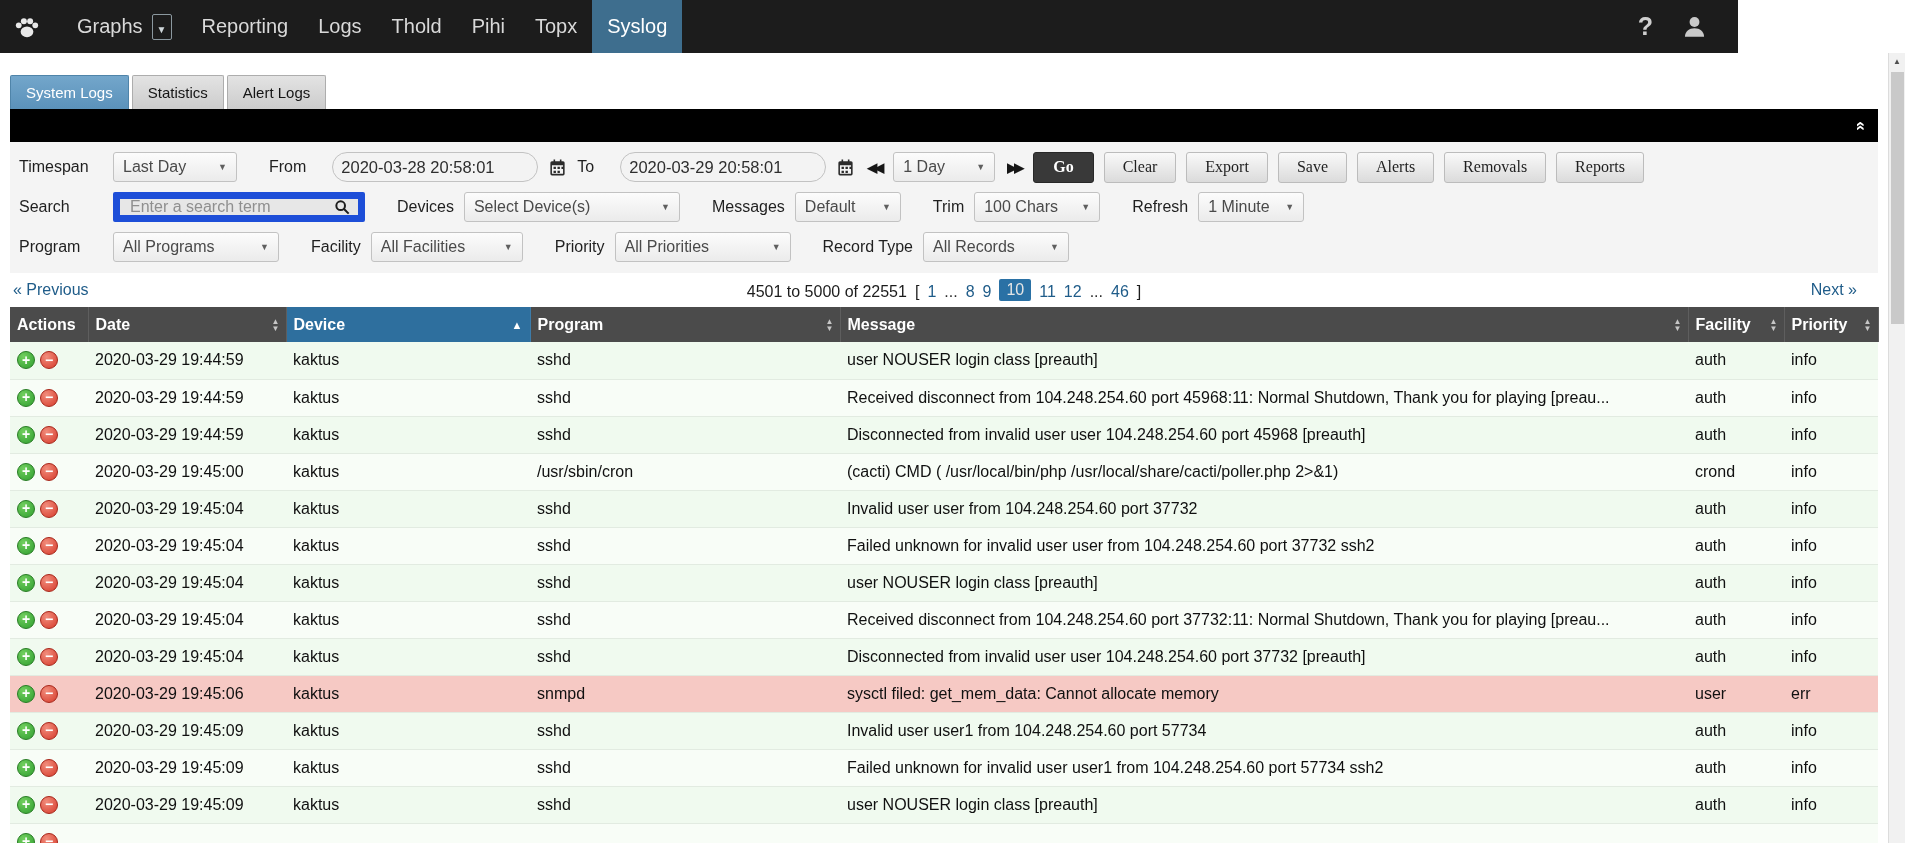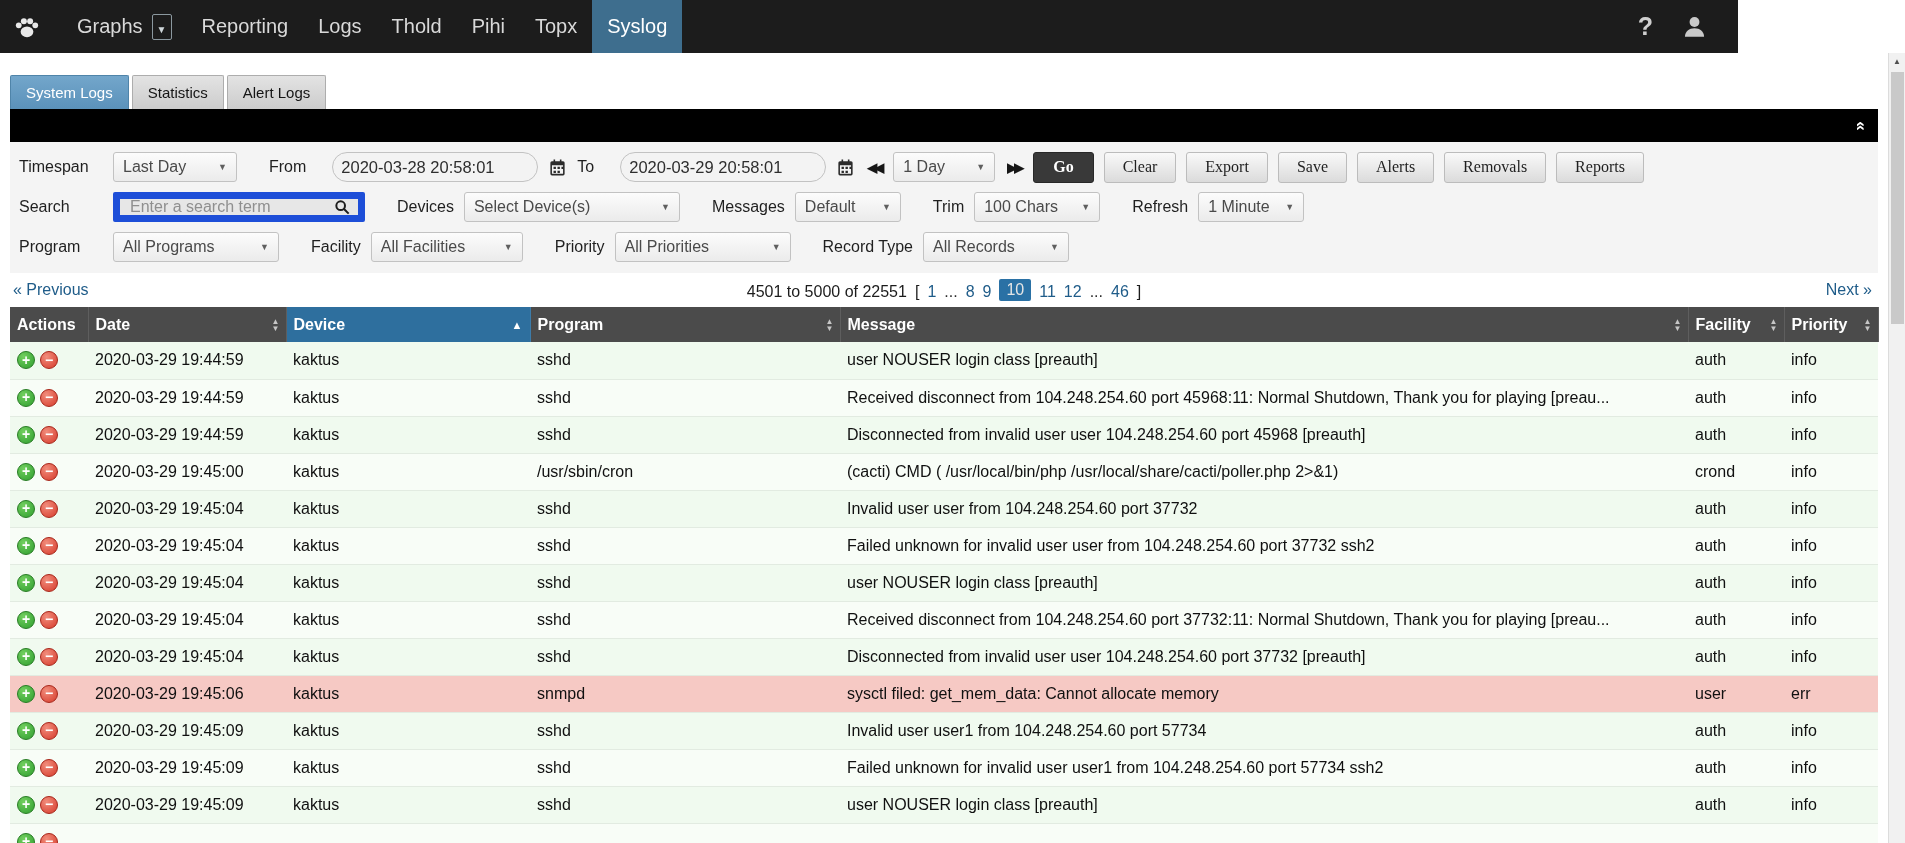--- a/index.html
+++ b/index.html
@@ -84,21 +84,21 @@
     cursor:pointer; font-family:Liberation Serif, serif;
   }
   .btn-go { background:#393939; color:#fff; border-color:#282828; font-weight:bold; padding:0 19px; }
   .icon-btn { background:none; border:none; cursor:pointer; padding:0 2px; display:flex; align-items:center; }
   .ff { font-size:13px; letter-spacing:-3px; color:#161616; font-weight:bold; }
   .cal-btn { background:none; border:none; padding:0; cursor:pointer; display:flex; align-items:center; }
 
   
   .pagination { height:34px; display:flex; align-items:center; justify-content:center; font-size:16px; position:relative; background:#fff; }
   .pg-prev { position:absolute; left:3px; color:#1f5c89; cursor:pointer; }
-  .pg-next { position:absolute; right:6px; color:#1f5c89; cursor:pointer; }
+  .pg-next { position:absolute; right:21px; color:#1f5c89; cursor:pointer; }
   .pg-center { display:flex; align-items:flex-end; gap:8px; color:#1c1c1c; }
   .pg-num { color:#1f5c89; cursor:pointer; }
   .pg-cur { background:#2a71a5; color:#e5e5e5; padding:2px 7px; border-radius:2px; }
   .pg-ell { color:#2c2c2c; }
 
   
   .log-table { width:100%; border-collapse:collapse; table-layout:fixed; font-size:16px; }
   thead th {
     background:#4b4b4b; color:#fff; font-weight:bold; text-align:left; height:35px;
     padding:0 22px 0 7px; position:relative; border-right:1px solid #5e5e5e;

